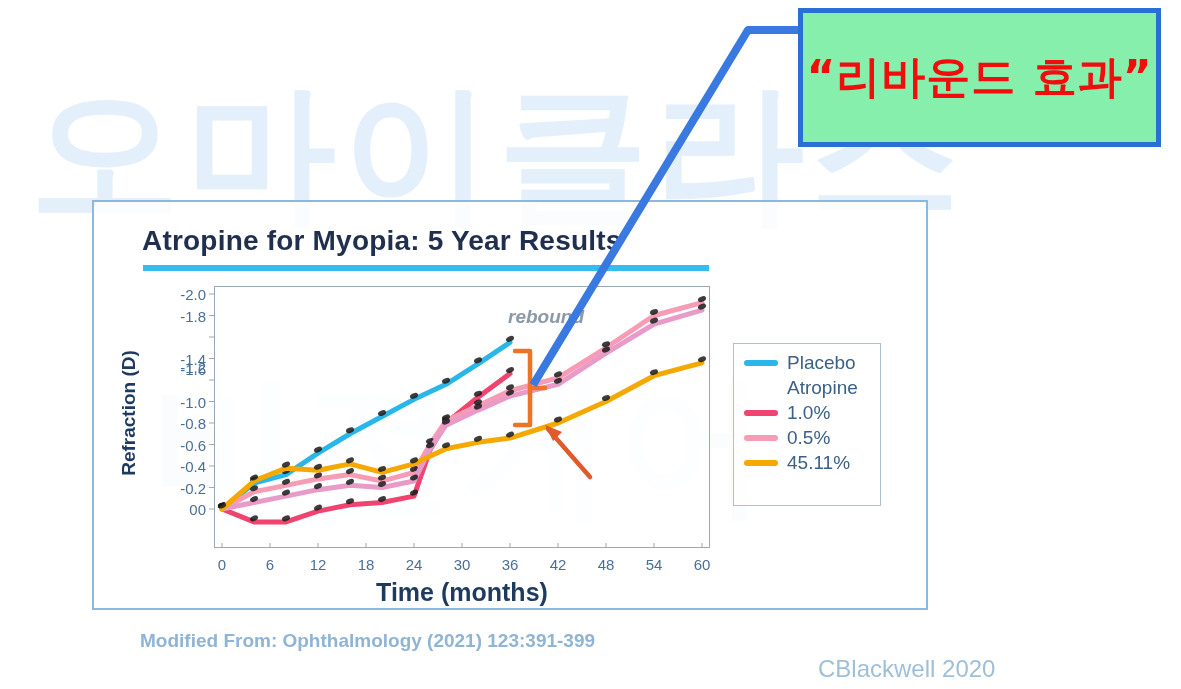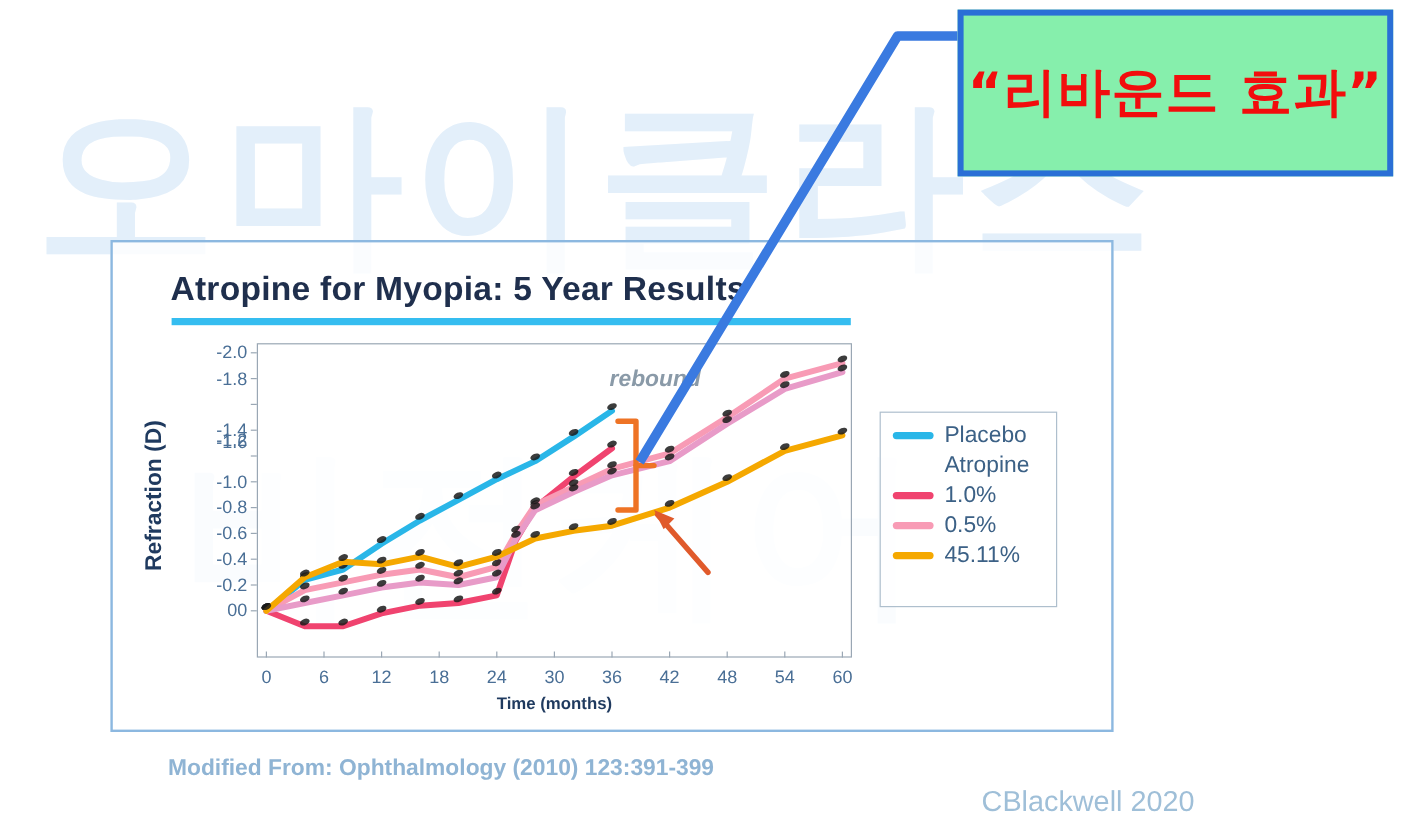--- a/index.html
+++ b/index.html
@@ -76,21 +76,21 @@
   .ytick-col{position:absolute;left:160px;top:0;width:46px;height:689px;}
   .xtick{
     position:absolute;
     top:556px;
     font-size:15px;color:#4a6f96;
     transform:translateX(-50%);
     white-space:nowrap;
   }
   .xlabel{
     position:absolute;left:214px;top:578px;width:496px;
-    text-align:center;font-size:14px;color:#1f3a5f;font-weight:600;
+    text-align:center;font-size:25px;color:#1f3a5f;font-weight:600;
   }
   .rebound-note{
     position:absolute;left:508px;top:306px;
     font-size:19px;font-style:italic;font-weight:600;
     color:#8a9aa8;
   }
 
   
   .legend{
     position:absolute;
@@ -324,16 +324,16 @@
           <span class="legend-swatch" style="background: rgb(245, 168, 0);"></span>
           <span class="legend-text">45.11%</span>
         </div>
       </div>
   </div>
 
   <div class="callout">
     <span class="callout-text">“리바운드 효과”</span>
   </div>
 
-  <div class="source-note">Modified From: Ophthalmology (2010) 123:391-399</div>
+  <div class="source-note">Modified From: Ophthalmology (2021) 123:391-399</div>
   <div class="credit-note">CBlackwell 2020</div>
 
 </div>
 
 </body></html>

